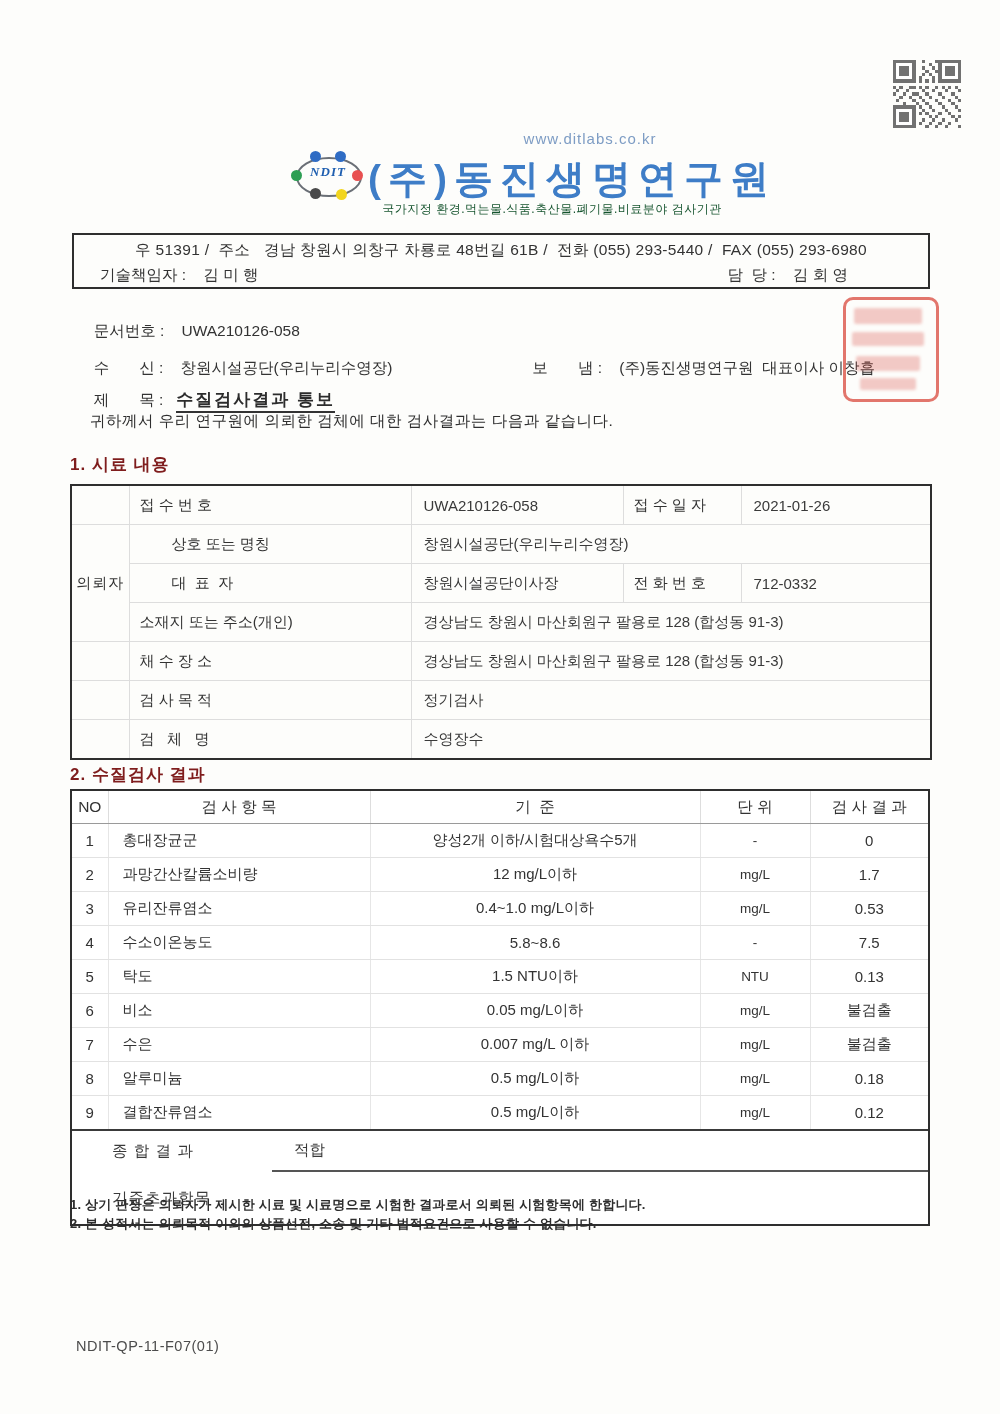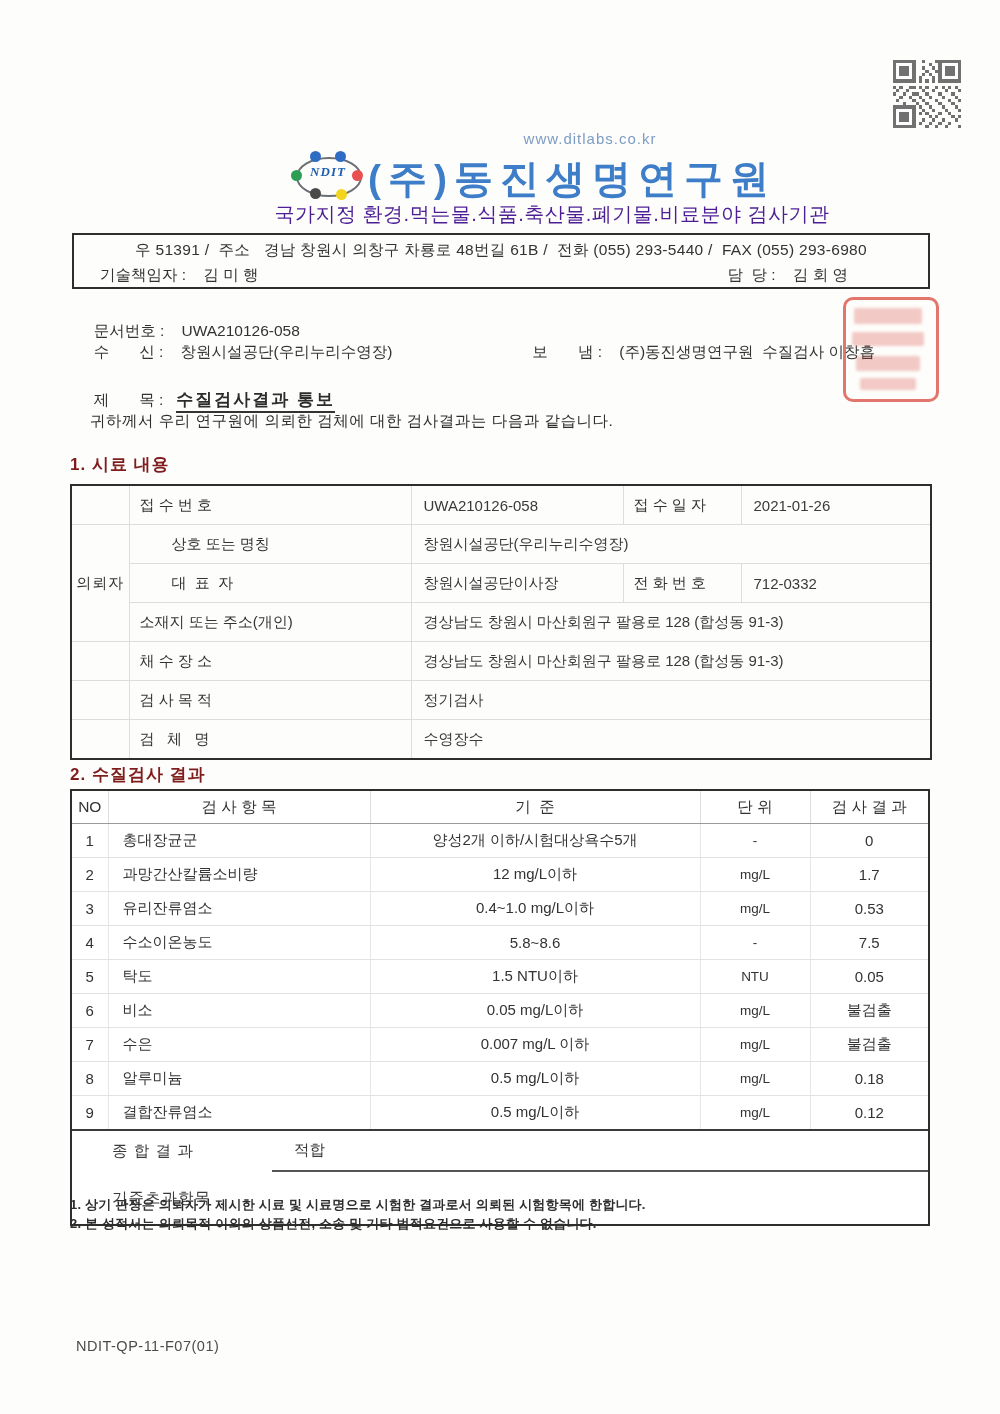--- a/index.html
+++ b/index.html
@@ -27,21 +27,21 @@
   .dot{position:absolute;width:11px;height:11px;border-radius:50%;}
   .dot.b1{left:18px;top:1px;background:#2f6cc4;}
   .dot.b2{left:43px;top:1px;background:#2f6cc4;}
   .dot.g{left:-1px;top:20px;background:#2d9e53;}
   .dot.r{left:60px;top:20px;background:#e85050;}
   .dot.k{left:18px;top:38px;background:#4a4a4a;}
   .dot.y{left:44px;top:39px;background:#f2d51e;}
   #company-name{left:368px;top:152px;font-size:39px;font-weight:bold;
     color:#3e7dc7;letter-spacing:7px;white-space:pre;}
   #tagline{left:552px;top:201px;transform:translateX(-50%);
-    font-size:20px;color:#4c1d95;letter-spacing:.5px;white-space:nowrap;}
+    font-size:12px;color:#14532d;letter-spacing:.5px;white-space:nowrap;}
 
   
   #contact-bar{left:72px;top:233px;width:854px;height:52px;
     border:2px solid #2e2e2e;font-size:15.5px;color:#333;}
   #contact-line1{margin-top:5px;text-align:center;white-space:pre;letter-spacing:.3px;}
   #contact-line2{margin-top:4px;display:flex;justify-content:space-between;
     padding:0 80px 0 26px;white-space:pre;}
 
   
   .doc-row{left:85px;width:850px;font-size:15.5px;color:#333;white-space:pre;}
@@ -145,24 +145,24 @@
   <div id="contact-line1">우 51391 /  주소   경남 창원시 의창구 차룡로 48번길 61B /  전화 (055) 293-5440 /  FAX (055) 293-6980</div>
   <div id="contact-line2">
     <span>기술책임자 :    김 미 행</span>
     <span>담  당 :    김 회 영</span>
   </div>
 </div>
 
 <div class="doc-row abs" style="top:303px;">
   <span class="lbl">문서번호 :    </span><span>UWA210126-058</span>
 </div>
-<div class="doc-row abs" style="top:324px;">
+<div class="doc-row abs" style="top:340px;">
   <span class="lbl">수       신 :    </span><span>창원시설공단(우리누리수영장)</span>
   <span class="doc-col-r">
-    <span class="lbl">보       냄 :    </span><span>(주)동진생명연구원  수질검사 이창흡</span>
+    <span class="lbl">보       냄 :    </span><span>(주)동진생명연구원  대표이사 이창흡</span>
   </span>
 </div>
 <div class="doc-row abs" style="top:370px;">
   <span class="lbl">제       목 :   </span><span id="subject-value">수질검사결과 통보</span>
 </div>
 
 <div id="stamp" class="abs">
   <span class="smudge s1"></span>
   <span class="smudge s2"></span>
   <span class="smudge s3"></span>
@@ -267,21 +267,21 @@
       <td class="item">수소이온농도</td>
       <td>5.8~8.6</td>
       <td class="unit">-</td>
       <td>7.5</td>
     </tr>
     <tr>
       <td>5</td>
       <td class="item">탁도</td>
       <td>1.5 NTU이하</td>
       <td class="unit">NTU</td>
-      <td>0.05</td>
+      <td>0.13</td>
     </tr>
     <tr>
       <td>6</td>
       <td class="item">비소</td>
       <td>0.05 mg/L이하</td>
       <td class="unit">mg/L</td>
       <td>불검출</td>
     </tr>
     <tr>
       <td>7</td>

